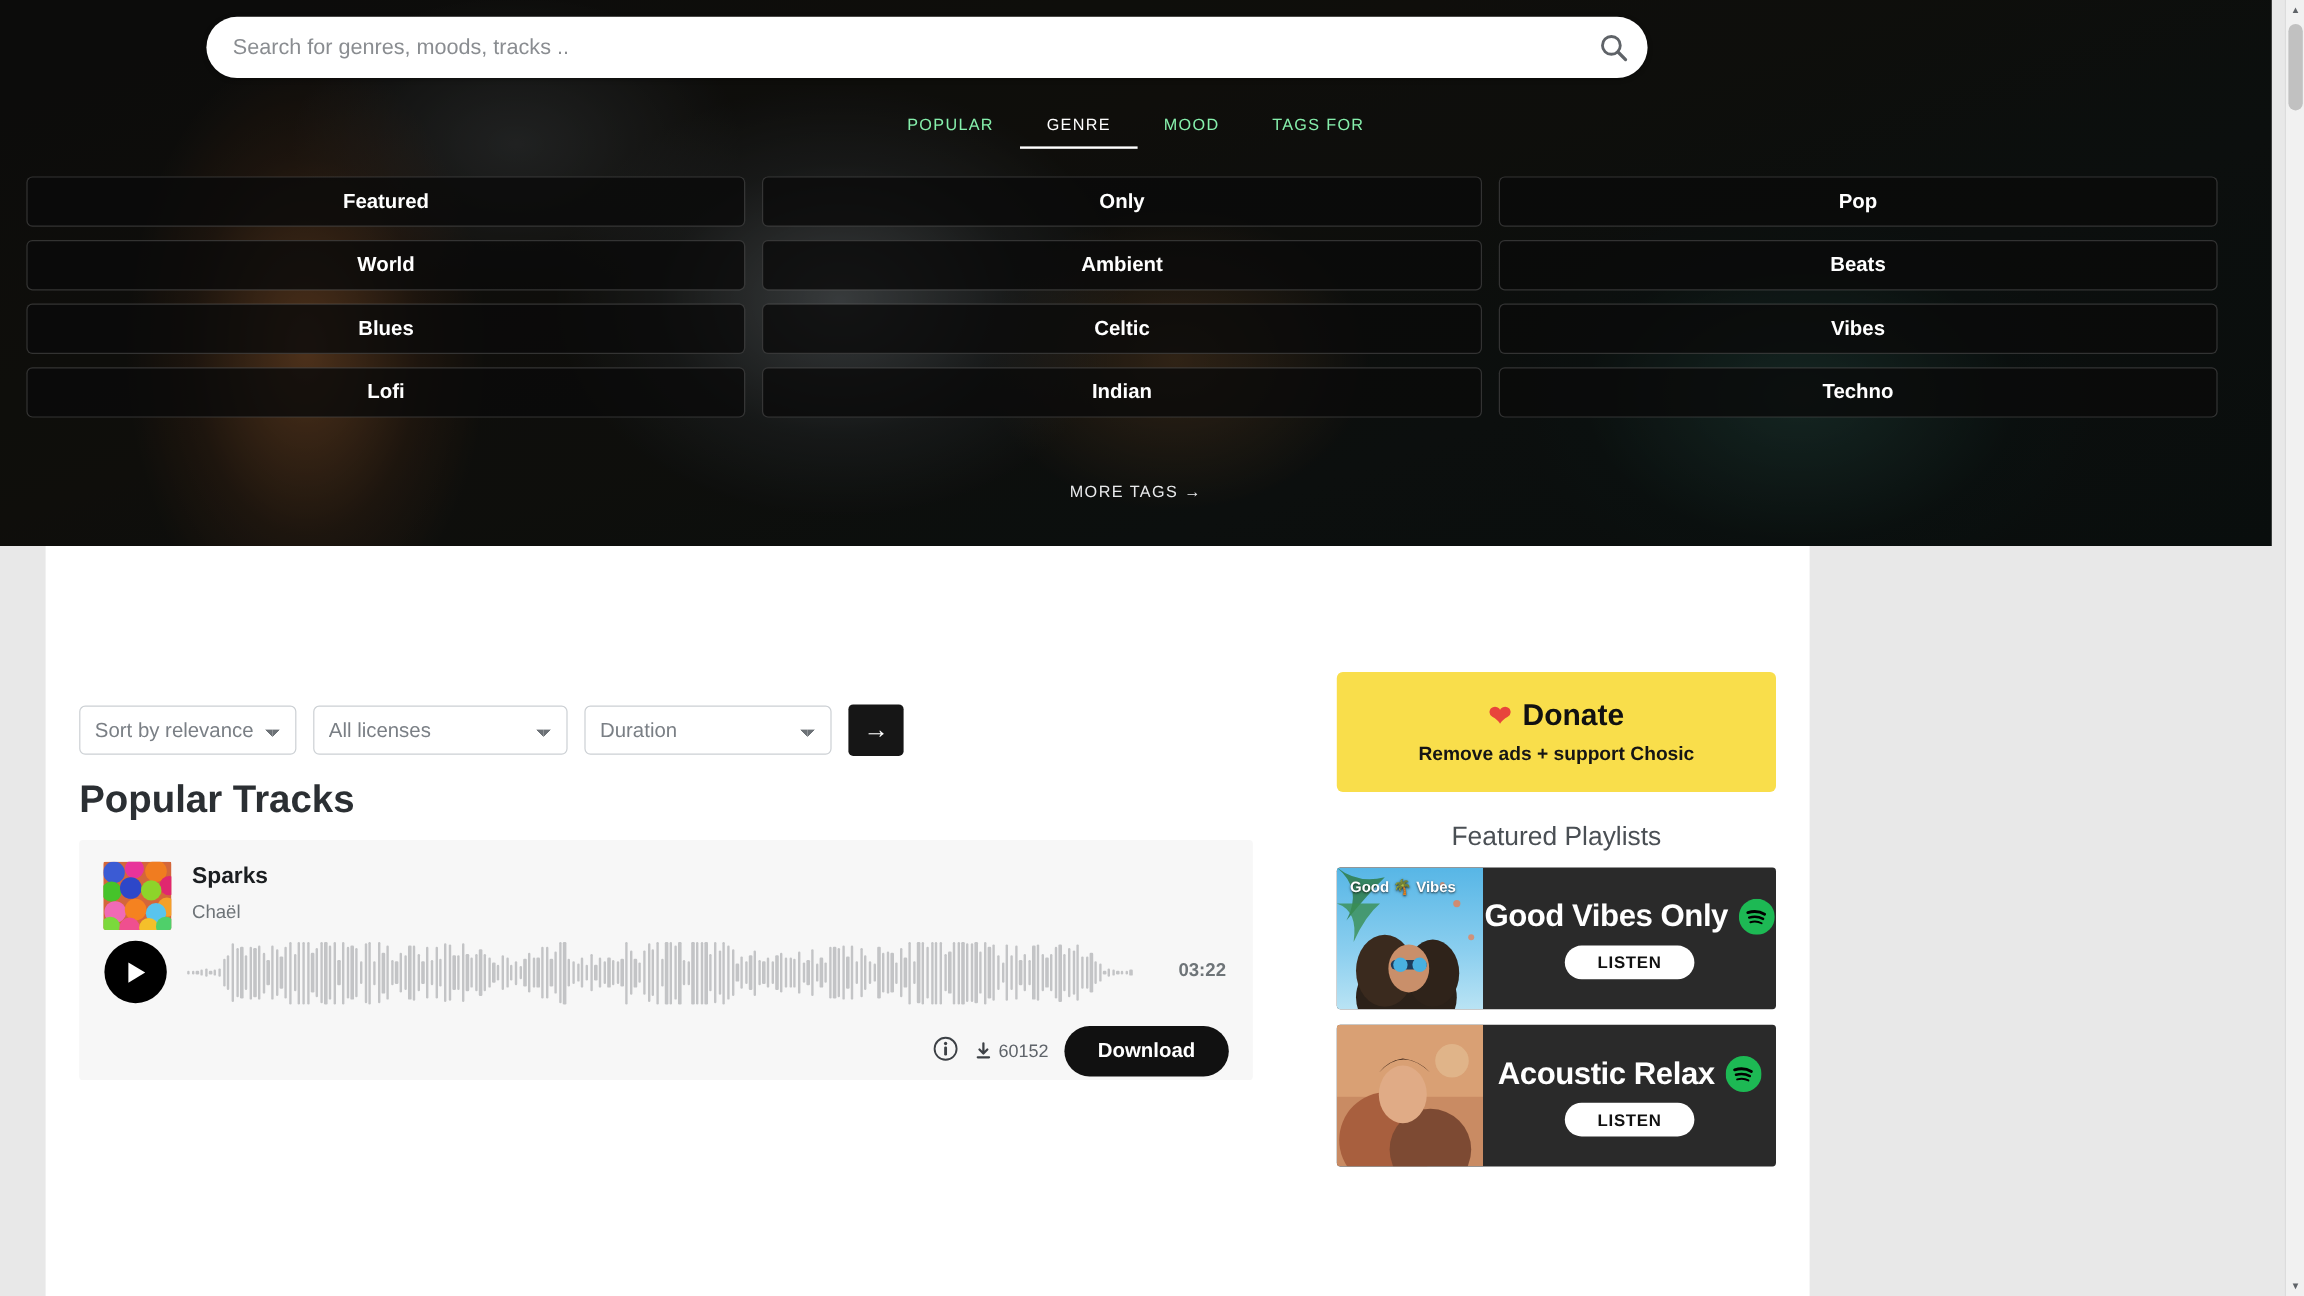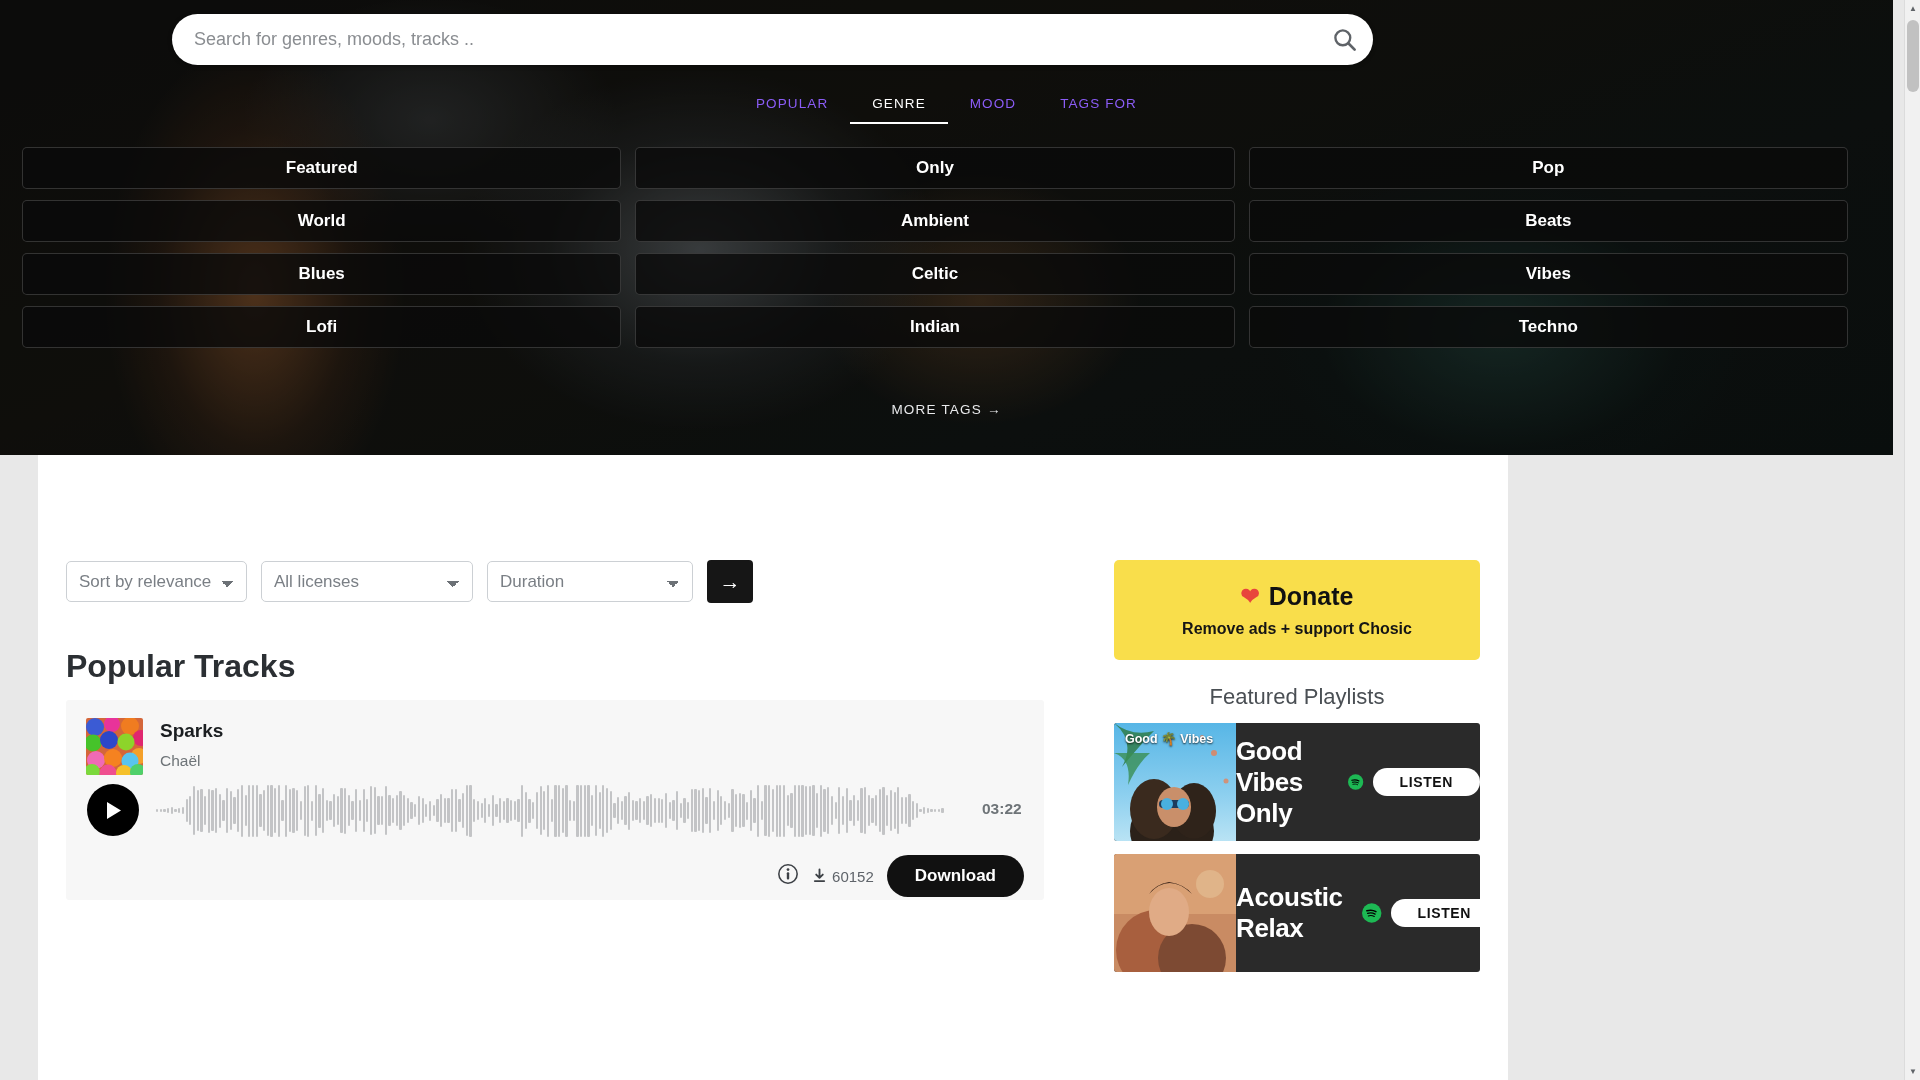--- a/index.html
+++ b/index.html
@@ -31,35 +31,35 @@
   .hero-inner{position:relative;z-index:3;width:1893px;height:455px;}
 
   
   .search-wrap{position:absolute;left:172px;top:14px;width:1201px;height:51px;background:#fff;border-radius:26px;display:flex;align-items:center;box-shadow:0 1px 4px rgba(0,0,0,.35);}
   .search-input{flex:1;border:none;outline:none;background:transparent;font-family:"Liberation Sans",sans-serif;font-size:18px;color:#3c4043;padding:0 22px;}
   .search-input::placeholder{color:#8a8d91;}
   .search-btn{width:58px;height:51px;display:flex;align-items:center;justify-content:center;background:transparent;border:none;cursor:pointer;}
 
   
   .tabs{position:absolute;left:0;top:88px;width:1893px;display:flex;justify-content:center;gap:0;}
-  .tab{padding:8px 22px 11px;font-size:13.5px;letter-spacing:1.1px;color:#8b5cf6;cursor:pointer;border-bottom:2px solid transparent;font-weight:400;}
+  .tab{padding:8px 22px 11px;font-size:13.5px;letter-spacing:1.1px;color:#86efac;cursor:pointer;border-bottom:2px solid transparent;font-weight:400;}
   .tab.active{color:#ffffff;border-bottom-color:#ffffff;}
 
   
   .grid{position:absolute;left:22px;top:147px;width:1826px;display:grid;grid-template-columns:repeat(3,1fr);gap:11px 14px;}
   .gbtn{height:42px;display:flex;align-items:center;justify-content:center;background:rgba(10,10,10,0.80);border:1px solid rgba(255,255,255,0.17);border-radius:5px;color:#fff;font-size:17px;font-weight:700;cursor:pointer;}
 
   .more-tags{position:absolute;left:0;top:402px;width:1893px;text-align:center;color:#e9eaec;font-size:13.5px;letter-spacing:1.2px;cursor:pointer;font-weight:500;}
 
   
   .content{position:absolute;left:38px;top:455px;width:1470px;min-height:625px;background:#fff;}
   .grey-left{position:absolute;left:0;top:455px;width:38px;height:625px;background:#e8e8e8;}
   .grey-right{position:absolute;left:1508px;top:455px;width:396px;height:625px;background:#e8e8e8;}
 
-  .filters{position:absolute;left:28px;top:105px;display:flex;align-items:center;gap:14px;}
+  .filters{position:absolute;left:28px;top:132px;display:flex;align-items:center;gap:14px;}
   .sel{height:41px;min-width:172px;border:1px solid #ccd0d4;border-radius:5px;background:#fff;
        font-family:"Liberation Sans",sans-serif;font-size:17px;color:#7a7f85;padding:0 34px 0 12px;
        appearance:none;-webkit-appearance:none;cursor:pointer;
        background-image:linear-gradient(45deg,transparent 50%,#6c7176 50%),linear-gradient(135deg,#6c7176 50%,transparent 50%);
        background-position:calc(100% - 19px) 19px, calc(100% - 13px) 19px;
        background-size:6px 6px,6px 6px;background-repeat:no-repeat;}
   .sel.w-lic{min-width:212px;}
   .sel.w-dur{min-width:206px;}
   .go-btn{width:46px;height:43px;background:#161616;border:none;border-radius:4px;color:#fff;font-size:21px;display:flex;align-items:center;justify-content:center;cursor:pointer;}
 
@@ -79,21 +79,21 @@
   .dl-btn{background:#111;color:#fff;border:none;border-radius:22px;padding:11px 28px;font-size:17px;font-weight:700;cursor:pointer;}
 
   
   .sidebar{position:absolute;left:1114px;top:560px;width:366px;}
   .donate{width:366px;height:100px;background:#F9DE4B;border-radius:5px;display:flex;flex-direction:column;align-items:center;justify-content:center;gap:9px;cursor:pointer;}
   .donate-title{font-size:25px;font-weight:700;color:#111;display:flex;align-items:center;gap:9px;}
   .donate-sub{font-size:16px;font-weight:700;color:#151515;}
   .feat-title{margin-top:24px;text-align:center;font-size:22px;color:#4a4f54;}
   .pl-card{margin-top:13px;width:366px;height:118px;background:#2a2a2a;border-radius:3px;display:flex;overflow:hidden;position:relative;cursor:pointer;}
   .pl-art{width:122px;height:118px;position:relative;overflow:hidden;flex:none;}
-  .pl-right{flex:1;display:flex;flex-direction:row;align-items:center;justify-content:center;gap:9px;position:relative;}
+  .pl-right{flex:1;display:flex;flex-direction:column;align-items:center;justify-content:center;gap:9px;position:relative;}
   .pl-name{font-size:26px;font-weight:700;color:#fff;display:flex;align-items:center;gap:9px;letter-spacing:-0.4px;}
   .pl-listen{background:#fff;color:#111;border-radius:16px;padding:6px 27px;font-size:14px;font-weight:700;letter-spacing:.6px;}
   .pl-badge{position:absolute;left:11px;top:8px;font-size:12.5px;color:#fff;font-weight:700;text-shadow:0 1px 2px rgba(0,0,0,.8);display:flex;align-items:center;gap:3px;}
 </style>
 </head>
 <body>
 
 <div id="page">
 
   <div class="hero">

